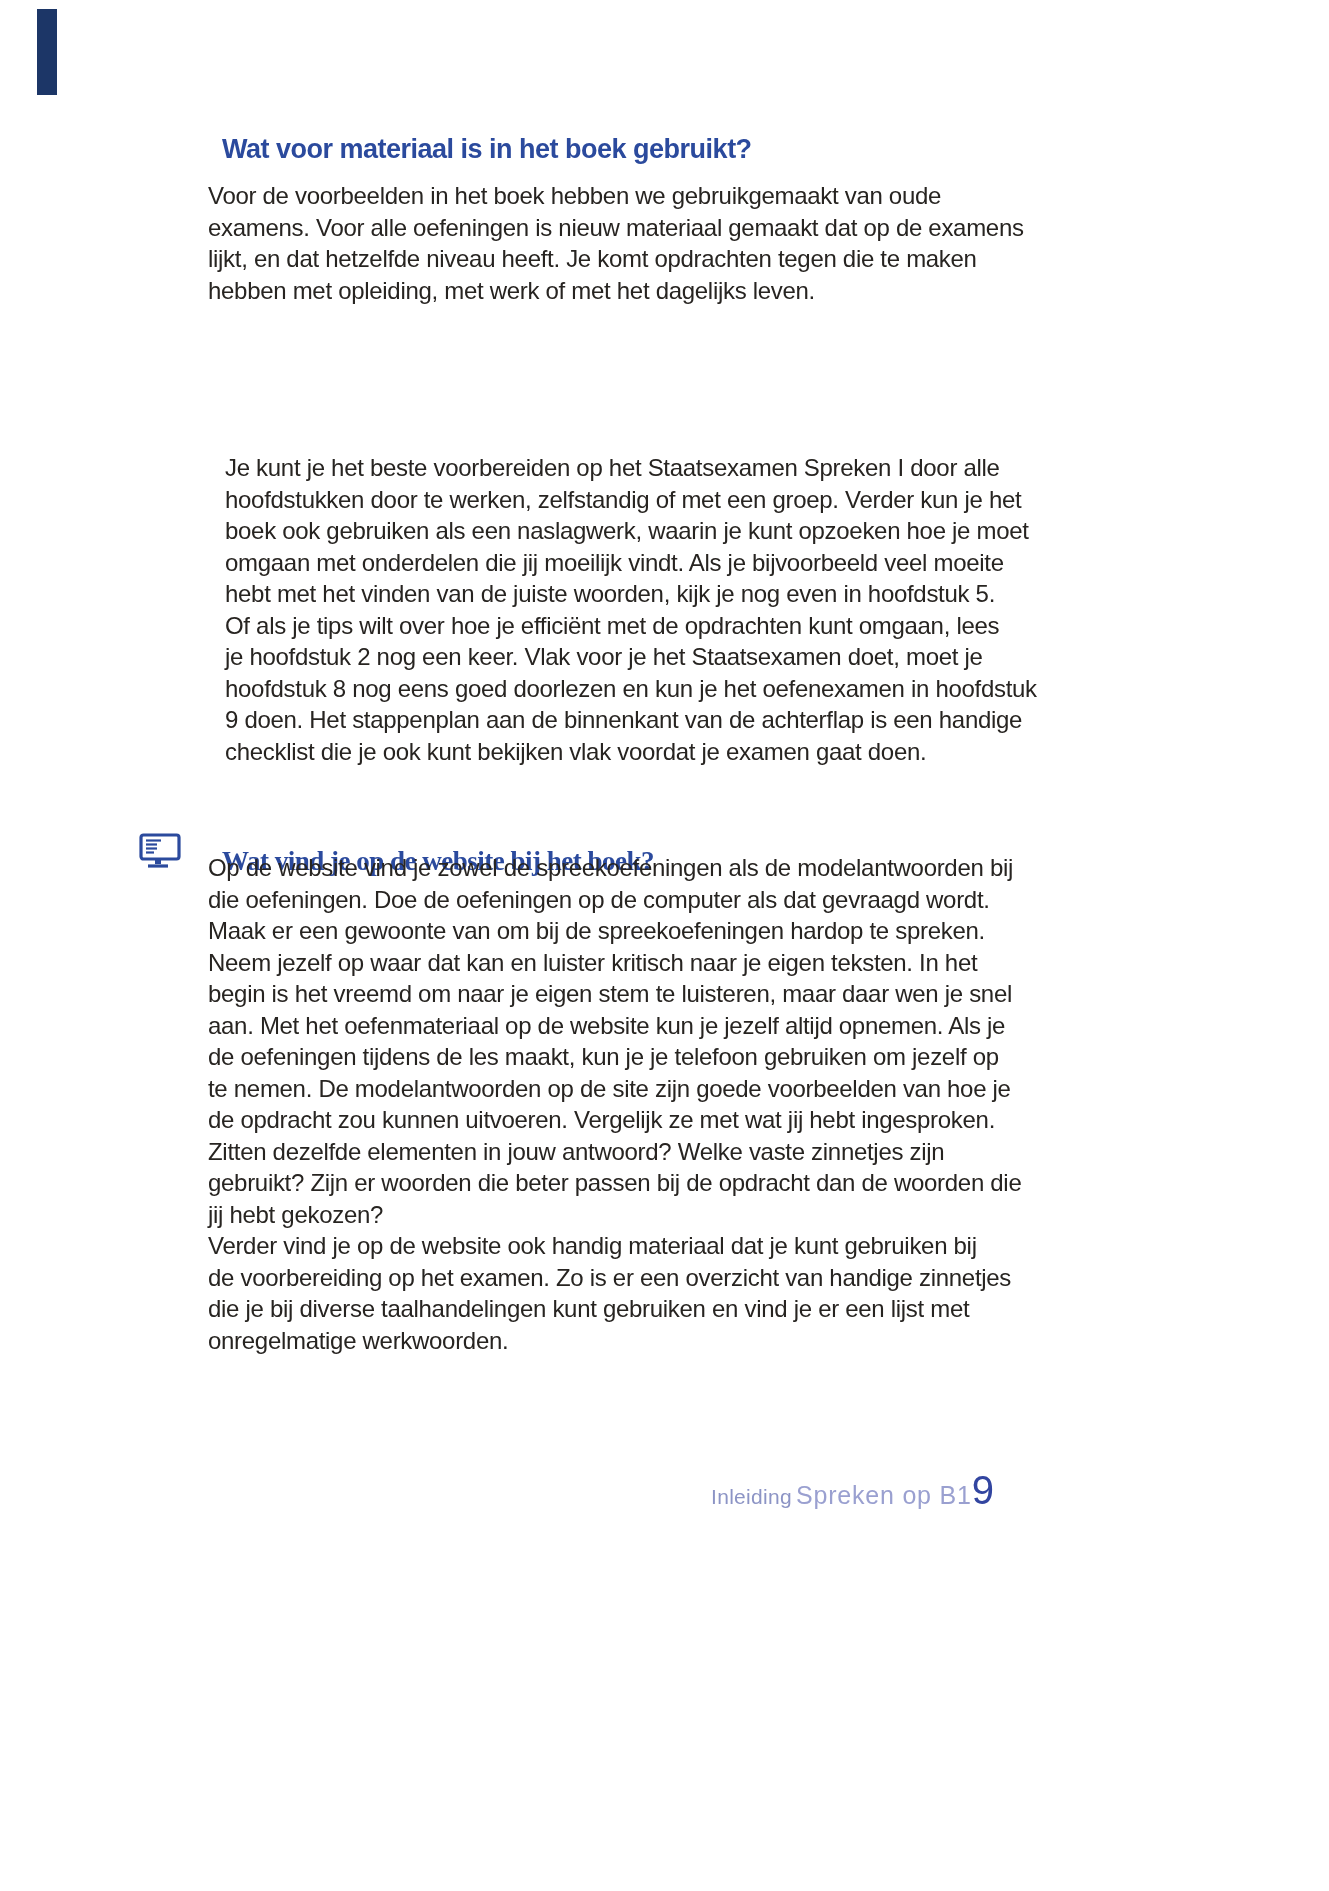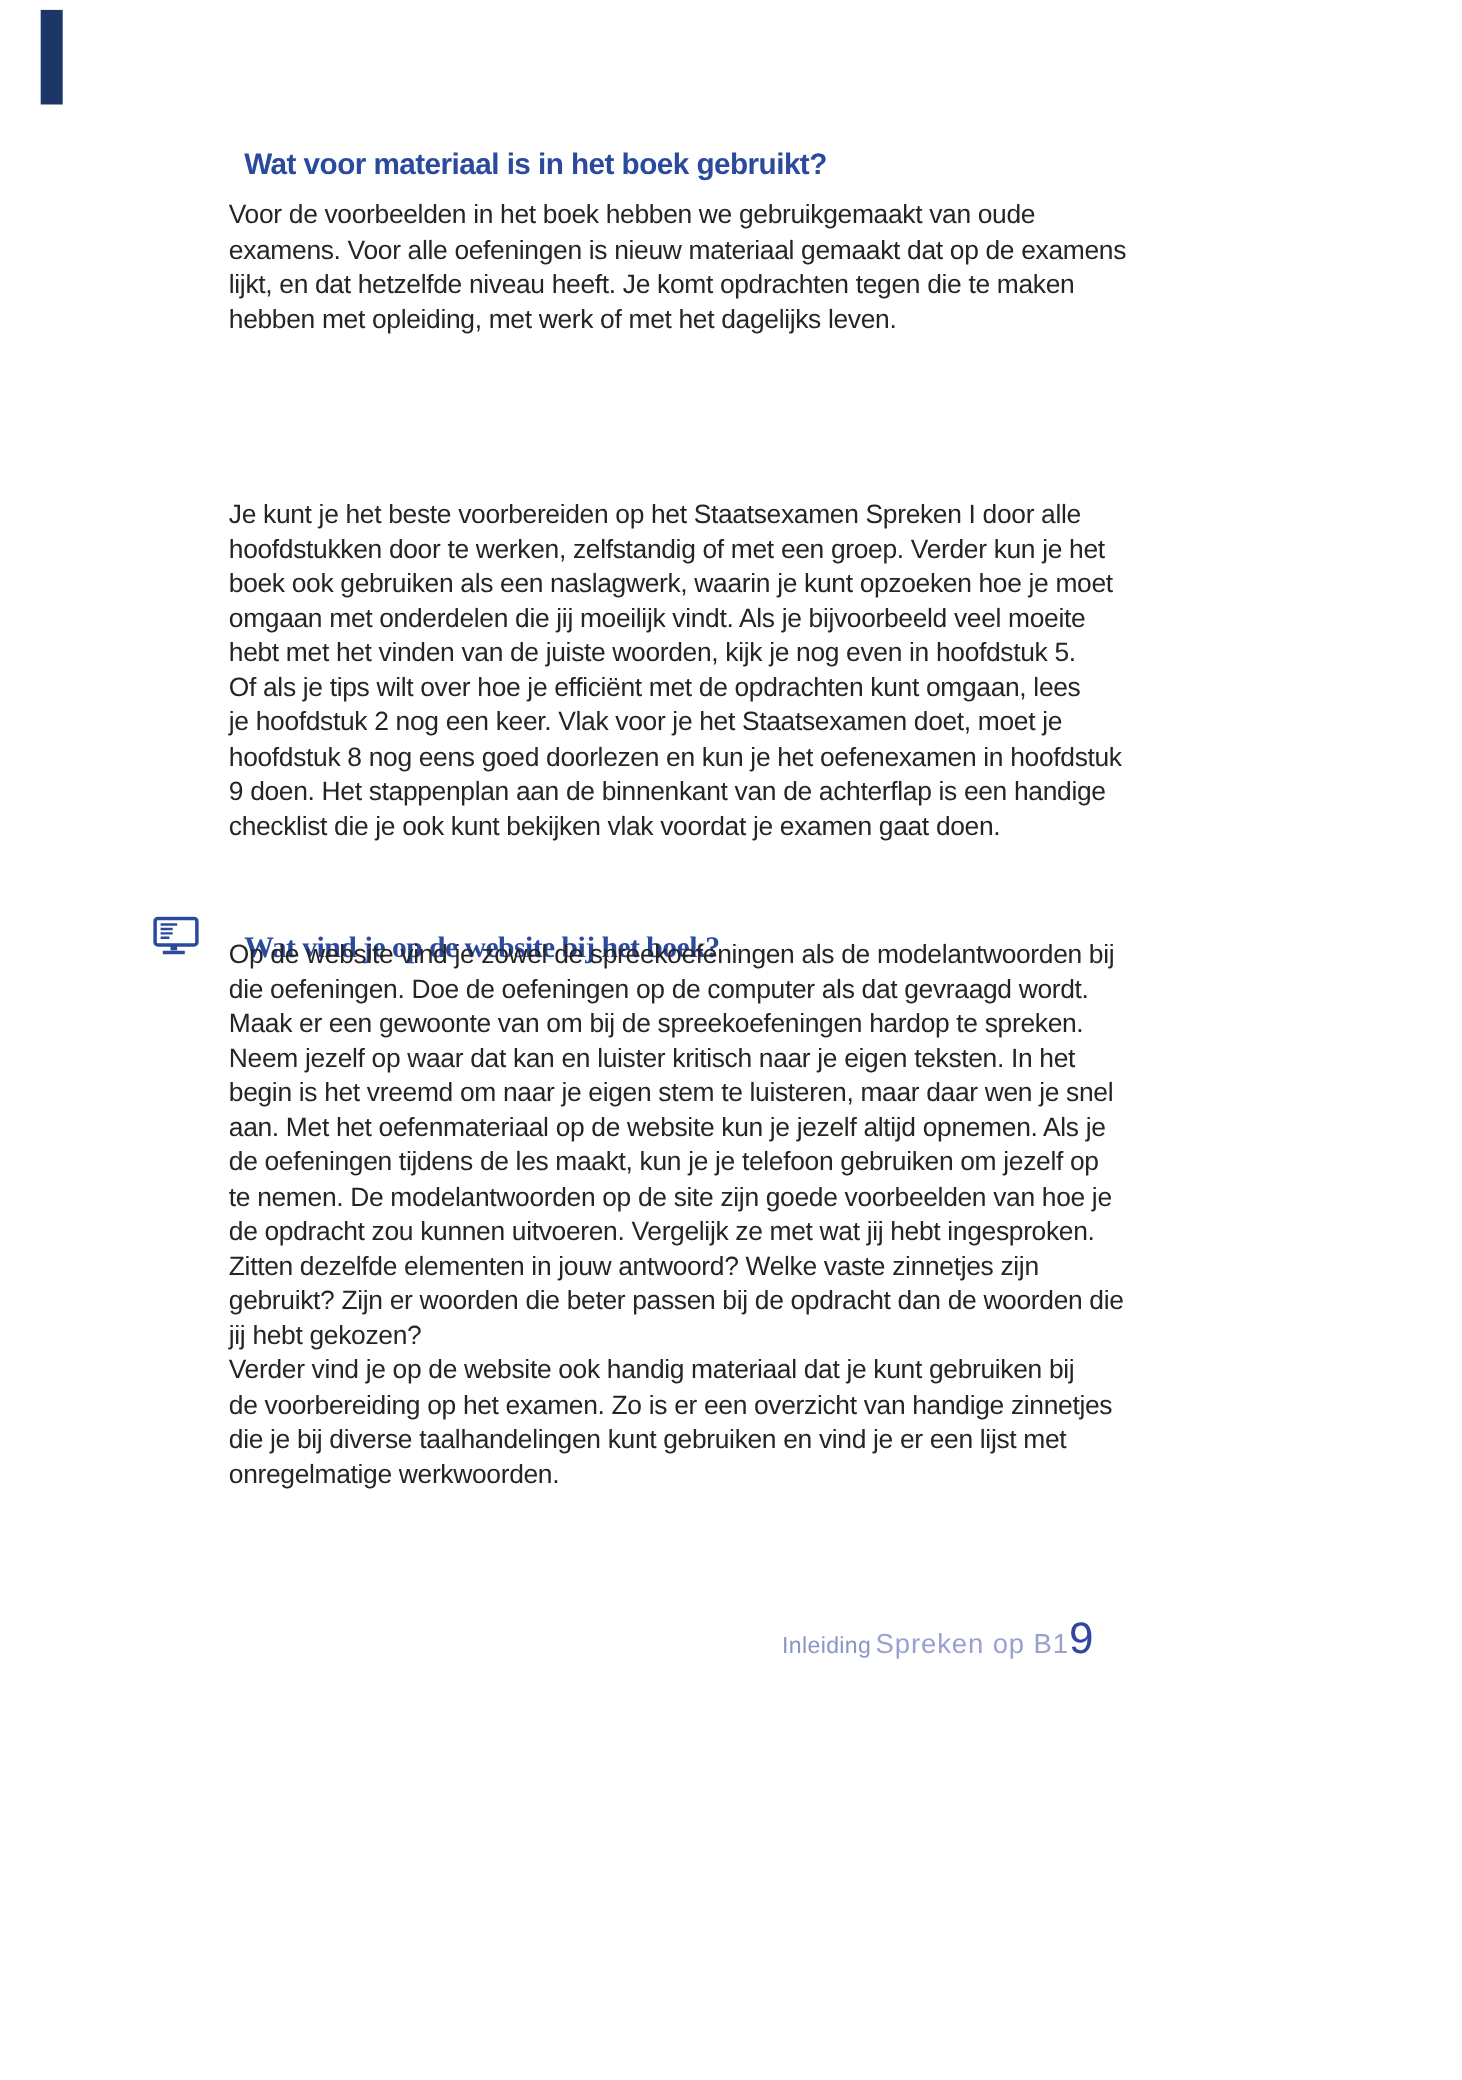--- a/index.html
+++ b/index.html
@@ -41,21 +41,21 @@
     position: absolute;
     left: 208px;
     margin: 0;
     font-size: 24px;
     line-height: 31.5px;
     letter-spacing: -0.3px;
     color: #272421;
     white-space: pre;
   }
   .p1 { top: 180px; }
-  .p2 { top: 452px; }
+  .p2 { top: 452px; margin-left: 17px; }
   .p3 { top: 852px; }
   .icon-monitor {
     position: absolute;
     left: 139px;
     top: 833px;
     width: 42px;
     height: 36px;
   }
   .footer {
     position: absolute;

